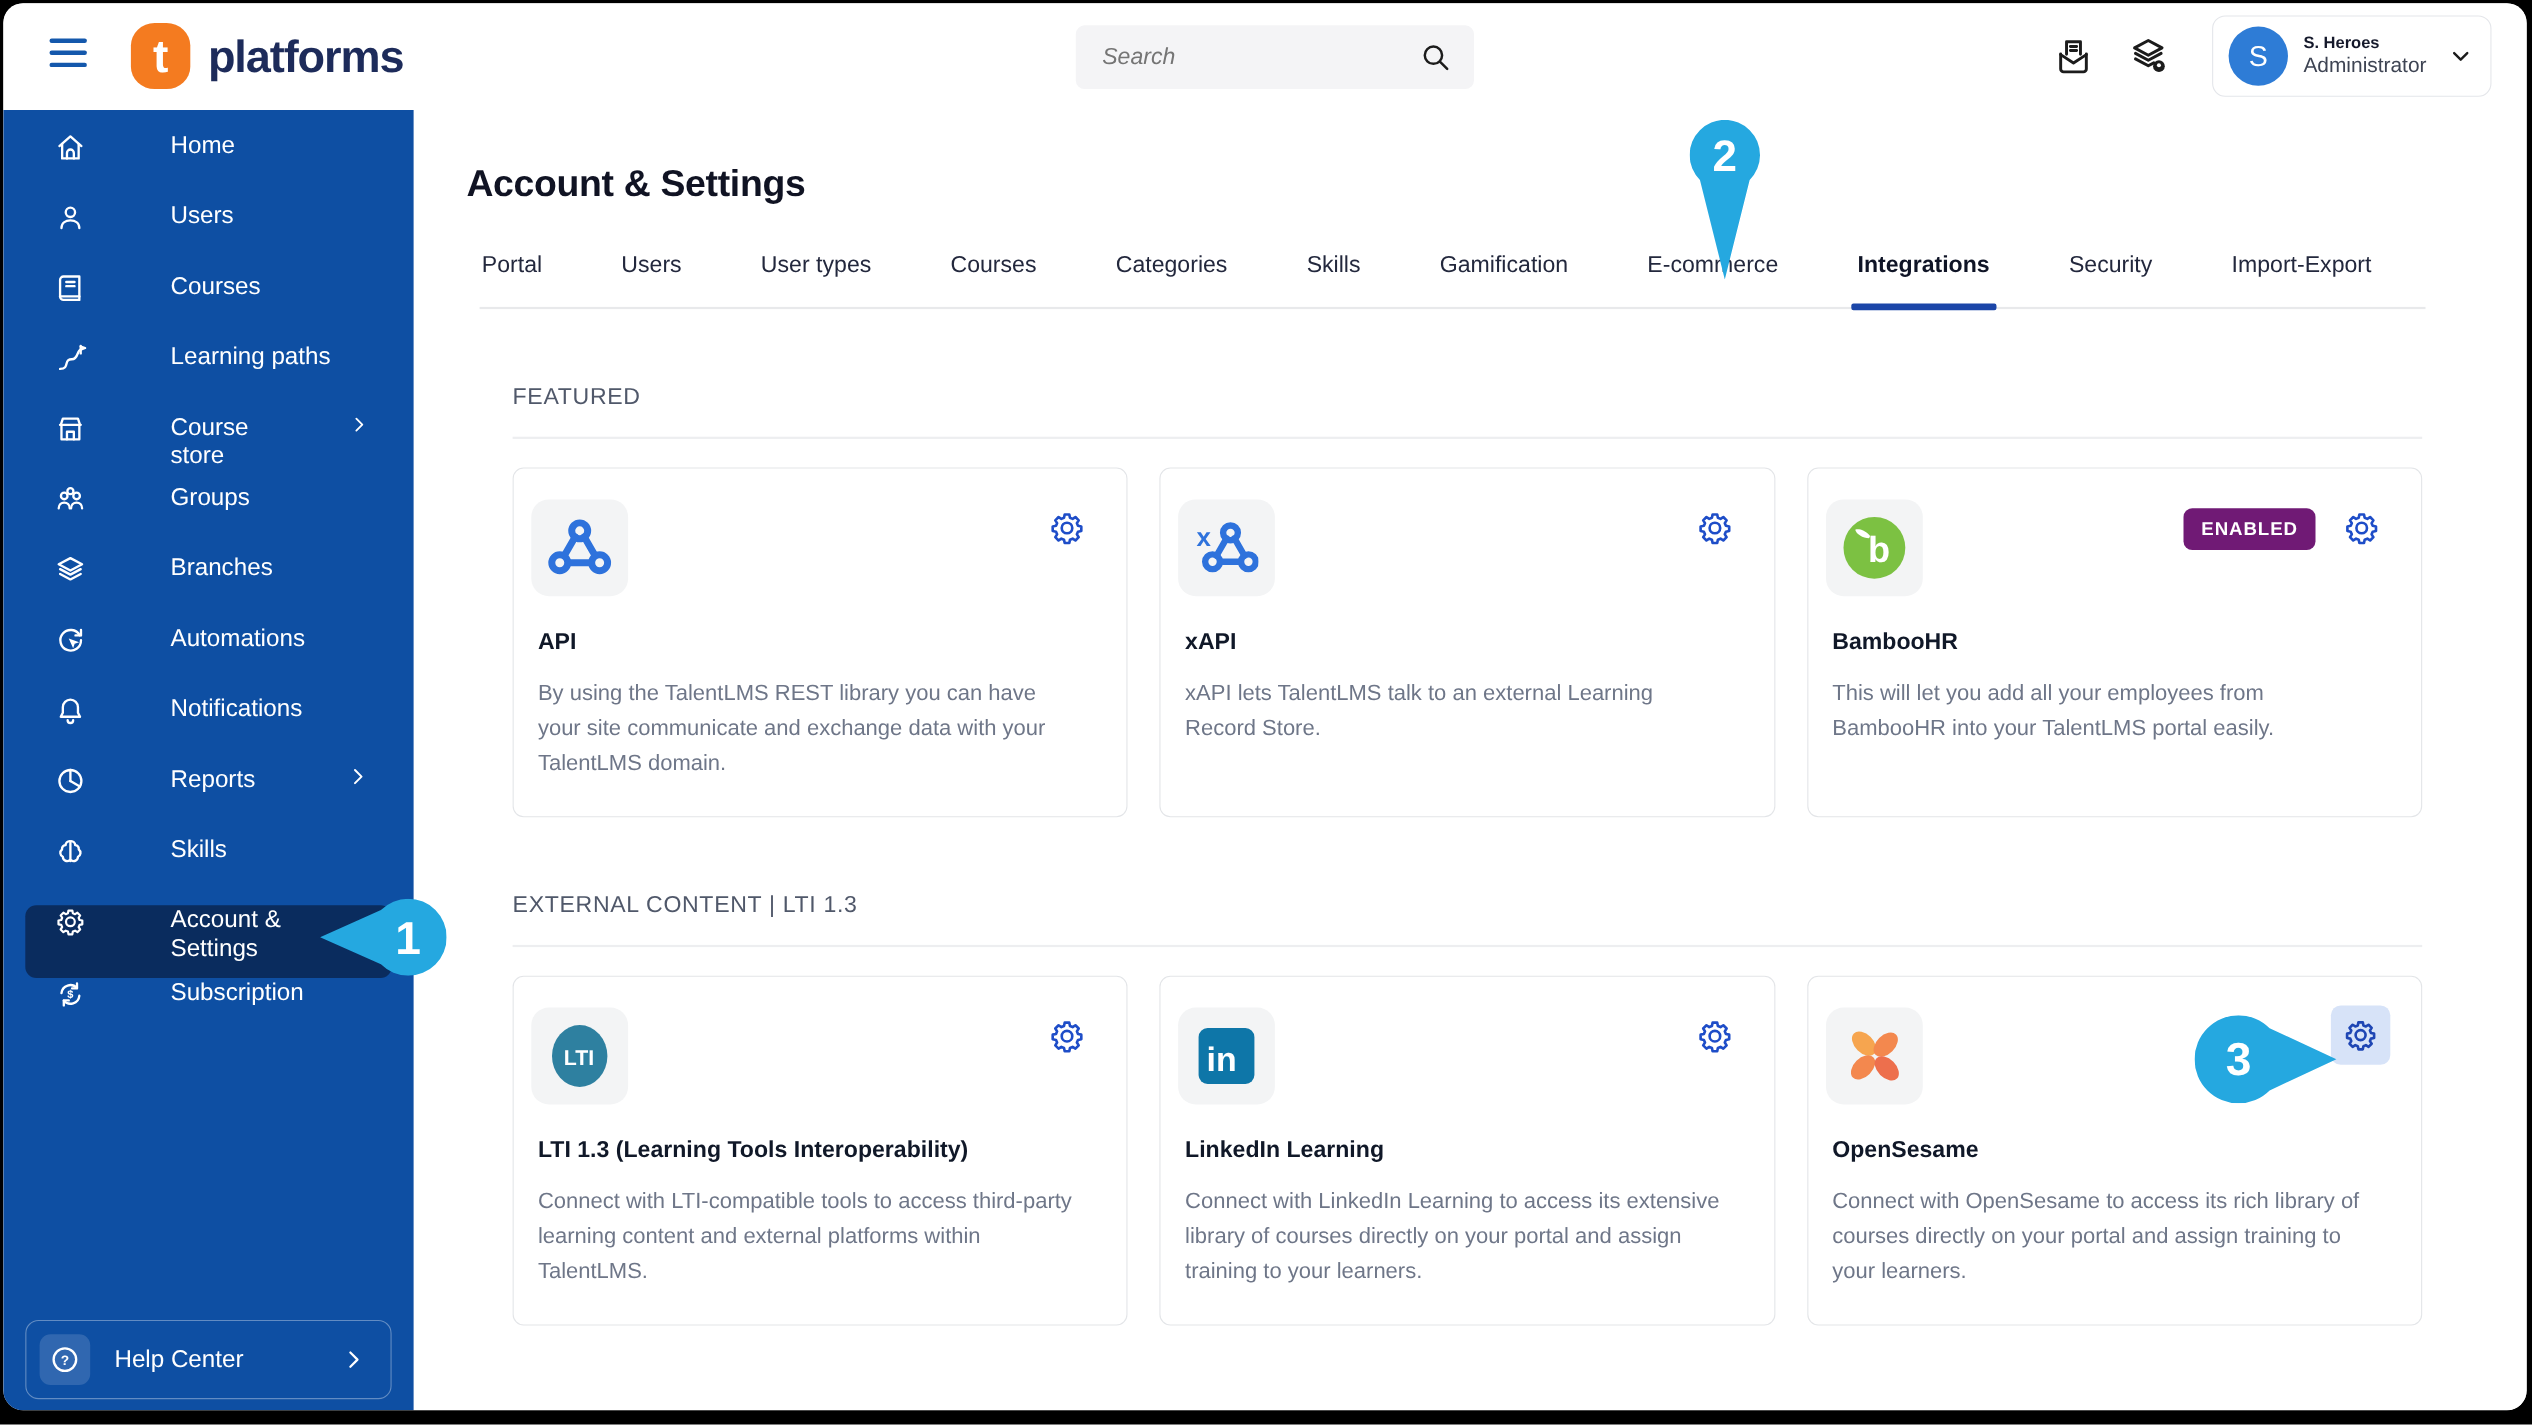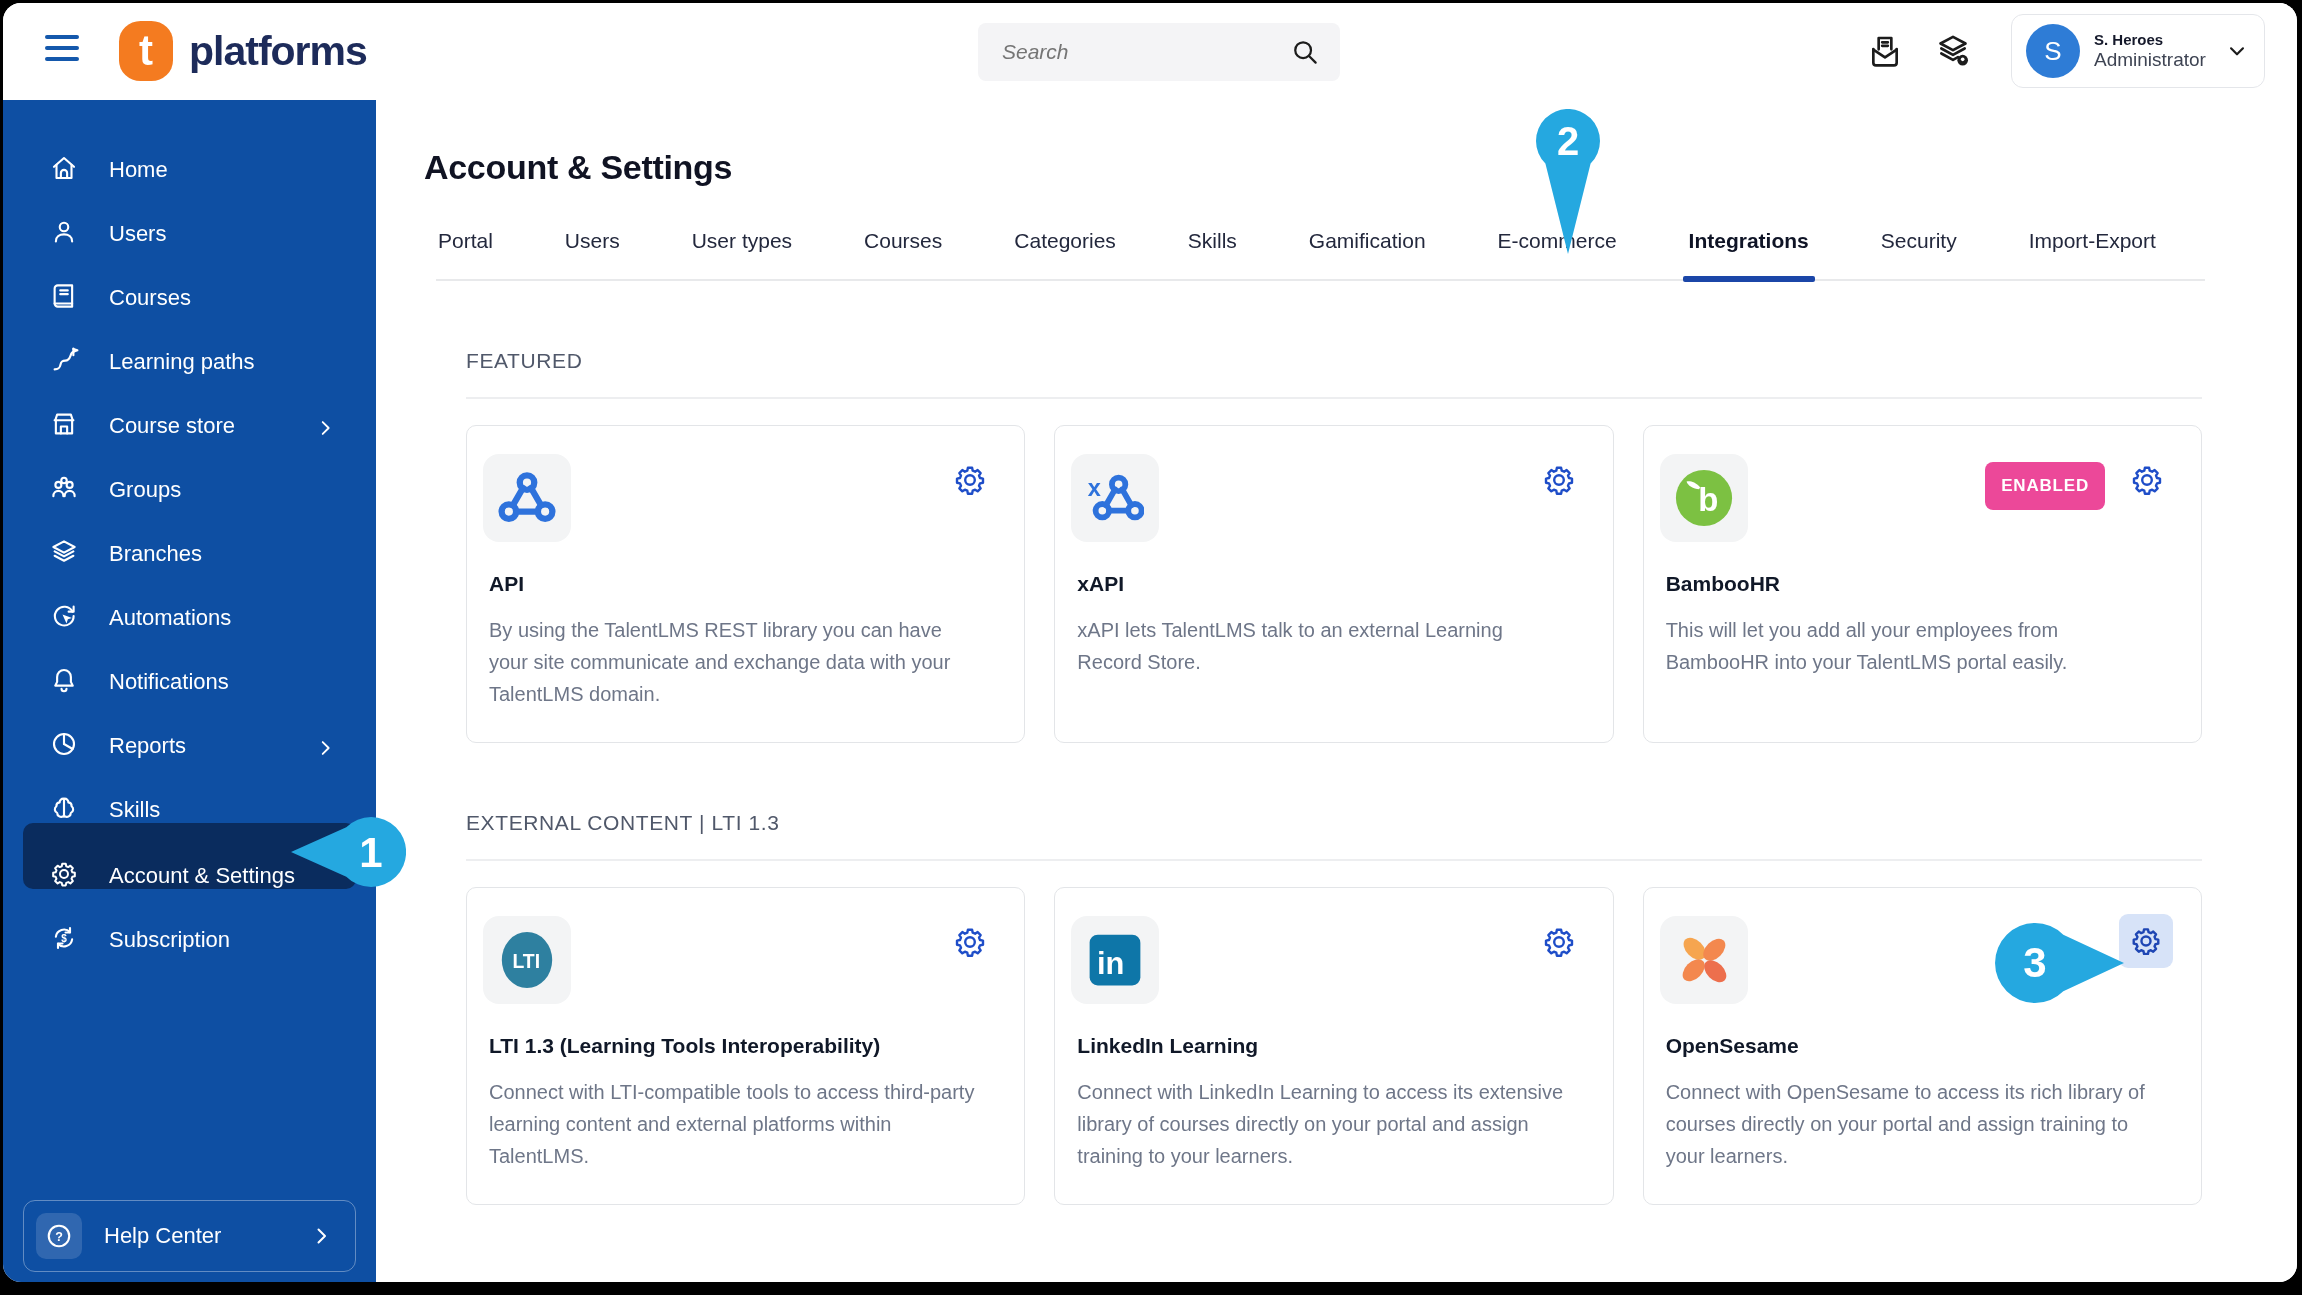--- a/index.html
+++ b/index.html
@@ -26,22 +26,22 @@
   .avatar { width:54px; height:54px; border-radius:50%; background:#2E7CD6; color:#fff; font-size:26px;
             display:flex; align-items:center; justify-content:center; }
   .user-meta { margin-left:14px; line-height:1.15; }
   .user-name { font-size:15px; font-weight:bold; color:#15192B; }
   .user-role { font-size:19px; color:#3E4453; }
   .chip-chevron { margin-left:auto; }
 
   
   .sidebar { position:absolute; left:0; top:97px; bottom:0; width:373px; background:#0E4FA3; z-index:4; }
   .nav { position:absolute; top:19px; left:0; right:0; }
-  .nav-item { height:64px; display:flex; align-items:flex-end; padding:0 40px 0 46px; color:#fff;
-              font-size:22px; cursor:pointer; }
+  .nav-item { height:64px; display:flex; align-items:flex-start; padding:0 40px 0 46px; color:#fff;
+              font-size:22px; cursor:pointer;gap:46px; }
   .nav-item .nav-icon { width:30px; height:30px; flex:0 0 30px; margin-right:30px; }
   .nav-item.active { margin:0 20px; padding:0 20px 0 26px; height:66px; background:#0A2C5E; border-radius:10px; }
   .nav-chevron { margin-left:auto; width:22px; height:22px; }
   .help-box { position:absolute; left:20px; right:20px; bottom:10px; height:72px; border:1px solid rgba(255,255,255,.35);
               border-radius:12px; display:flex; align-items:center; padding:0 22px 0 12px; color:#fff; cursor:pointer; }
   .help-tile { width:46px; height:46px; border-radius:10px; background:rgba(255,255,255,.14);
                display:flex; align-items:center; justify-content:center; }
   .help-label { font-size:22px; margin-left:22px; }
 
   
@@ -58,21 +58,21 @@
   .cards { display:grid; grid-template-columns:repeat(3,1fr); gap:29px; margin-top:26px; }
   .card { position:relative; border:1px solid #E3E5E8; border-radius:10px; min-height:318px;
           padding:28px 40px 28px 16px; background:#fff; }
   .logo-box { width:88px; height:88px; border-radius:16px; background:#F3F4F5; display:flex;
               align-items:center; justify-content:center; }
   .card-title { margin:30px 0 0 6px; font-size:21px; font-weight:bold; color:#101828; }
   .card-desc { margin:18px 0 0 6px; font-size:20px; color:#6E7688; line-height:32px; max-width:500px; }
   .gear-btn { position:absolute; top:36px; right:36px; width:36px; height:36px; cursor:pointer; }
   .gear-tile { position:absolute; top:26px; right:28px; width:54px; height:54px; border-radius:9px;
                background:#D7E3F8; display:flex; align-items:center; justify-content:center; cursor:pointer; }
-  .badge { position:absolute; top:36px; right:96px; height:48px; background:#ec4899; color:#fff;
+  .badge { position:absolute; top:36px; right:96px; height:38px; background:#701a75; color:#fff;
            border-radius:8px; font-size:17px; font-weight:bold; letter-spacing:0.8px;
            display:flex; align-items:center; padding:0 16px;margin-left:44px; }
 
   
   .balloon { position:absolute; z-index:50; pointer-events:none; }
   .balloon text { font-family:"Liberation Sans", sans-serif; font-weight:bold; fill:#fff; }
 </style>
 </head>
 <body>
 

